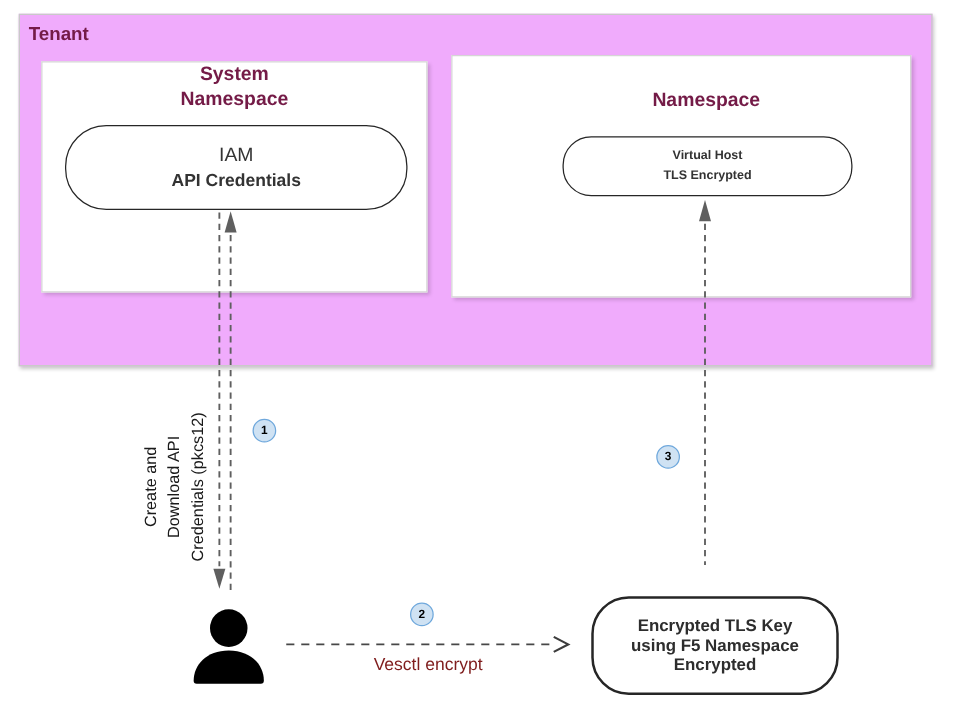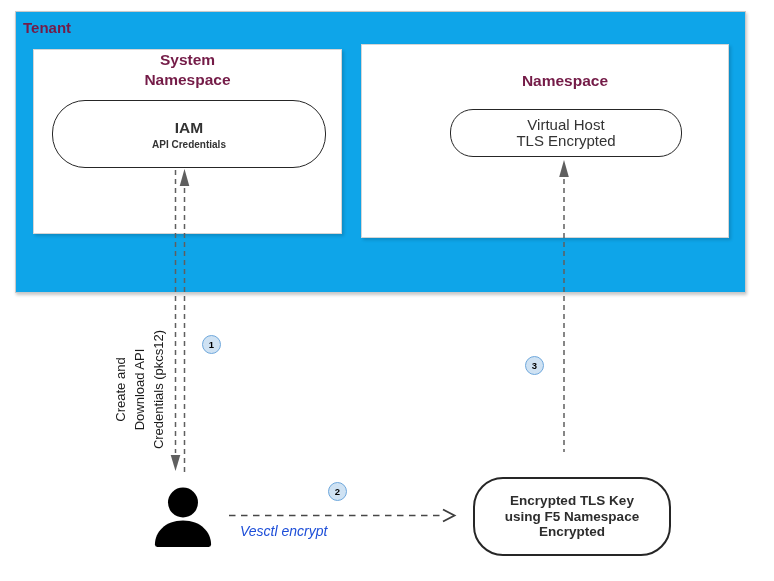--- a/index.html
+++ b/index.html
@@ -5,54 +5,54 @@
   :root{
     --heading:#741b47; --node-text:#333333; --badge-fill:#cfe2f3; --badge-border:#6fa8dc;
     --connector:#5f5f5f; --box-border:#d5d5d5; --node-border:#262626;
   }
   html,body{margin:0;padding:0;background:#ffffff;}
   body{font-family:"Liberation Sans","DejaVu Sans",sans-serif;}
   .canvas{position:relative;width:774px;height:581px;background:#ffffff;overflow:hidden;}
 
   
   .tenant-box{position:absolute;left:15px;top:11px;width:729px;height:280px;
-    border:1px solid #c9c9c9;background:#0ea5e9;box-shadow:1px 2px 3px rgba(0,0,0,.22);}
+    border:1px solid #c9c9c9;background:#f0abfc;box-shadow:1px 2px 3px rgba(0,0,0,.22);}
   .tenant-label{position:absolute;left:7px;top:7px;font-size:15px;font-weight:bold;color:var(--heading);}
   .ns-box{position:absolute;background:#ffffff;border:1px solid var(--box-border);
     box-shadow:2px 2px 3px rgba(0,0,0,.16);}
   .sysns{left:17px;top:37px;width:307px;height:183px;}
   .ns{left:345px;top:32px;width:366px;height:192px;}
   .box-title{font-size:15.5px;font-weight:bold;color:var(--heading);text-align:center;line-height:20px;}
   .sysns .box-title{}
   .ns-title{position:absolute;left:88px;top:26px;width:230px;}
 
   
   .pill{position:absolute;display:flex;flex-direction:column;align-items:center;justify-content:center;
     background:#ffffff;border:1.5px solid var(--node-border);color:var(--node-text);text-align:center;}
   .pill-iam{left:18px;top:50px;width:272px;height:66px;border-radius:33px;border-width:1.4px;}
-  .pill-iam .t1{font-size:15.5px;font-weight:bold;}
-  .pill-iam .t2{font-size:10px;font-weight:bold;margin-top:2px;}
+  .pill-iam .t1{font-size:15.5px;font-weight:normal;}
+  .pill-iam .t2{font-size:14px;font-weight:bold;margin-top:2px;}
   .pill-vh{left:88px;top:64px;width:230px;height:46px;border-radius:23px;}
-  .pill-vh .line{font-size:15px;font-weight:normal;line-height:16px;text-align:right;}
+  .pill-vh .line{font-size:10px;font-weight:bold;line-height:16px;text-align:right;}
   .pill-enc{left:473px;top:477px;width:194px;height:75px;border-radius:30px;border-width:2px;}
   .pill-enc .line{font-size:13.5px;font-weight:bold;line-height:15.5px;color:#2d2d2d;}
 
   
   .connectors{position:absolute;left:0;top:0;width:774px;height:581px;pointer-events:none;}
   .connectors line{stroke:var(--connector);stroke-width:1.5;}
   .connectors .dash-v{stroke-dasharray:5 4;}
   .connectors .dash-h{stroke-dasharray:6.5 5.5;stroke:#474747;}
   .connectors polygon{fill:var(--connector);}
   .connectors .chevron{fill:none;stroke:#3d3d3d;stroke-width:1.8;}
 
   
   .rot-label{position:absolute;left:54px;top:361px;width:170px;height:57px;
     transform:rotate(-90deg);text-align:center;font-size:13px;line-height:19px;color:#1a1a1a;}
   .rot-label span{display:block;}
-  .h-label{position:absolute;left:240px;top:523px;width:205px;font-size:14px;color:#1d4ed8;font-style:italic;}
+  .h-label{position:absolute;left:240px;top:523px;width:205px;text-align:center;font-size:14px;color:#7f1d1d;}
 
   
   .badge{position:absolute;width:19px;height:19px;border-radius:50%;background:var(--badge-fill);
     border:1px solid var(--badge-border);display:flex;align-items:center;justify-content:center;
     font-size:9.5px;font-weight:bold;color:#000000;box-sizing:border-box;}
   .badge-1{left:202px;top:335px;}
   .badge-2{left:328px;top:482px;}
   .badge-3{left:525px;top:356px;}
 
   

